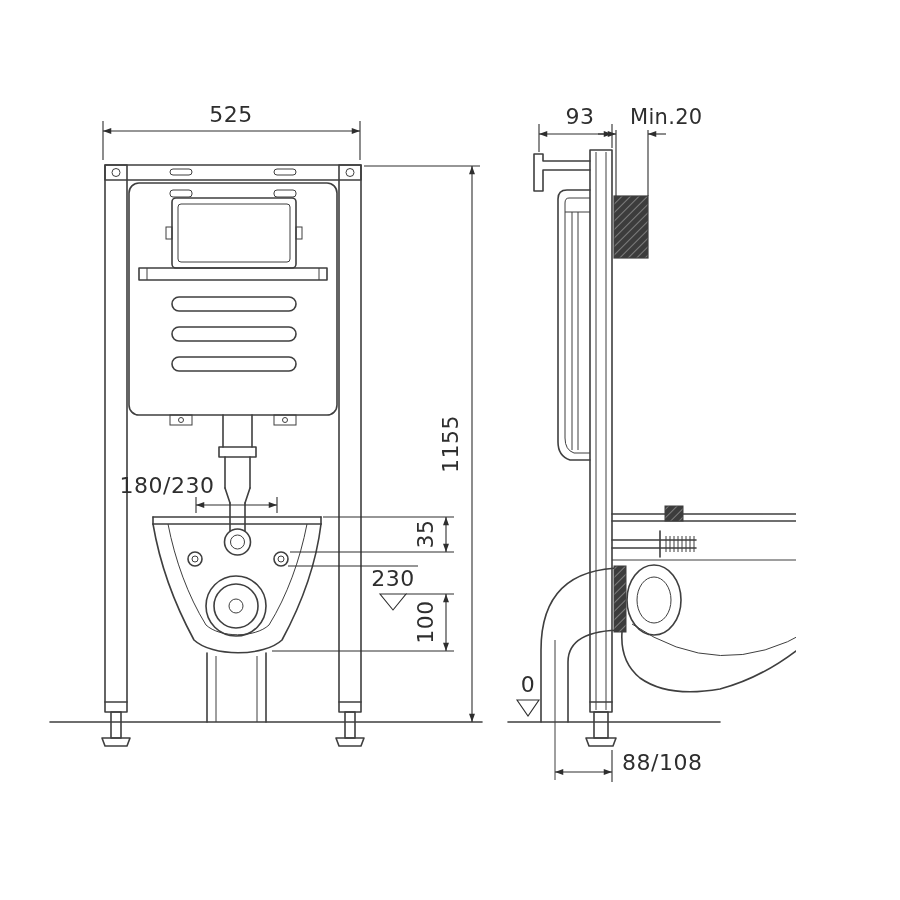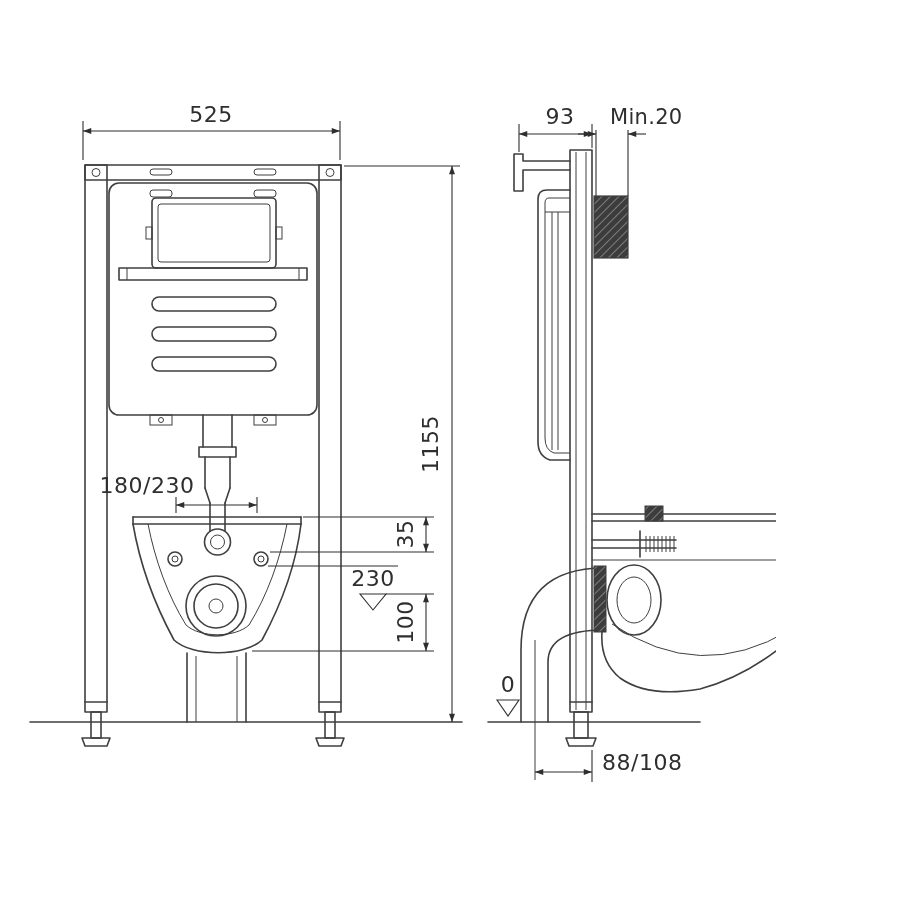--- a/index.html
+++ b/index.html
@@ -1,17 +1,17 @@
 <!DOCTYPE html>
 <html><head>
 <meta charset="utf-8">
 <style>
   html,body{margin:0;padding:0;background:#ffffff;}
   .page{width:776px;height:900px;background:#ffffff;position:relative;overflow:hidden;
-        font-family:"DejaVu Sans", sans-serif;}
+        font-family:"DejaVu Sans", sans-serif;margin-left:20px;}
   svg{display:block;}
   svg text{font-family:"DejaVu Sans", sans-serif;fill:#2e2e2e;}
   .geo{stroke:#3f3f3f;fill:none;stroke-width:1.6;stroke-linecap:round;stroke-linejoin:round;}
   .thin{stroke:#3f3f3f;fill:none;stroke-width:1;}
   .dim{stroke:#2e2e2e;fill:none;stroke-width:1.1;}
   .dimtxt{font-size:22px;letter-spacing:.5px;}
   .dimtxt-s{font-size:21px;letter-spacing:.3px;}
 </style>
 </head>
 <body>

